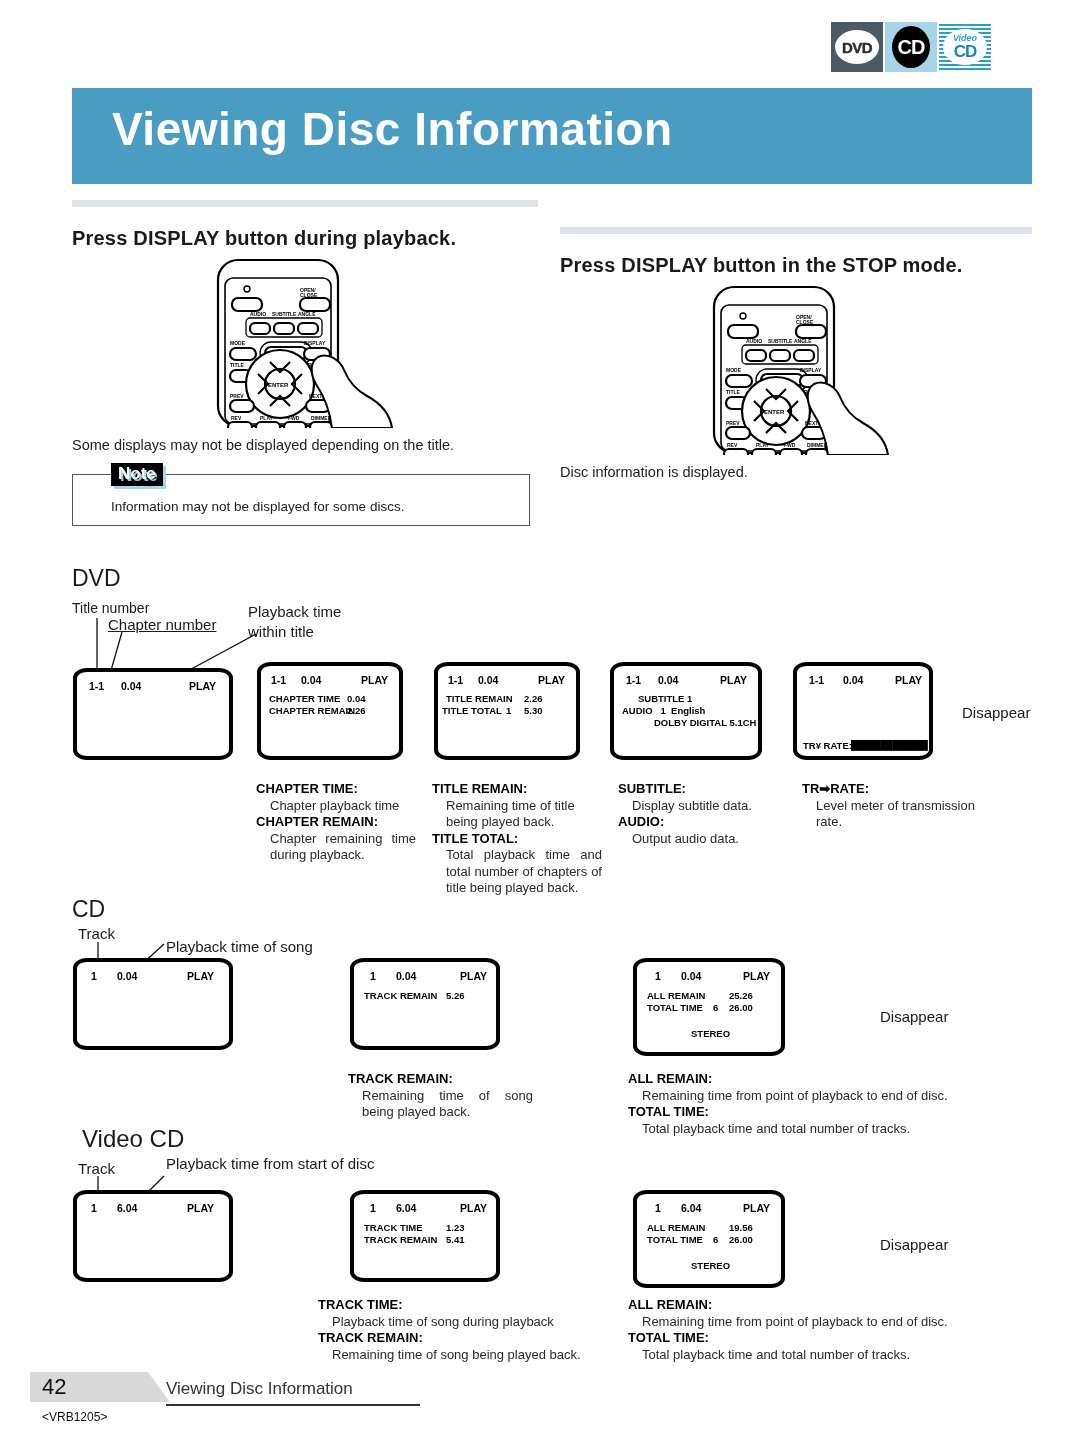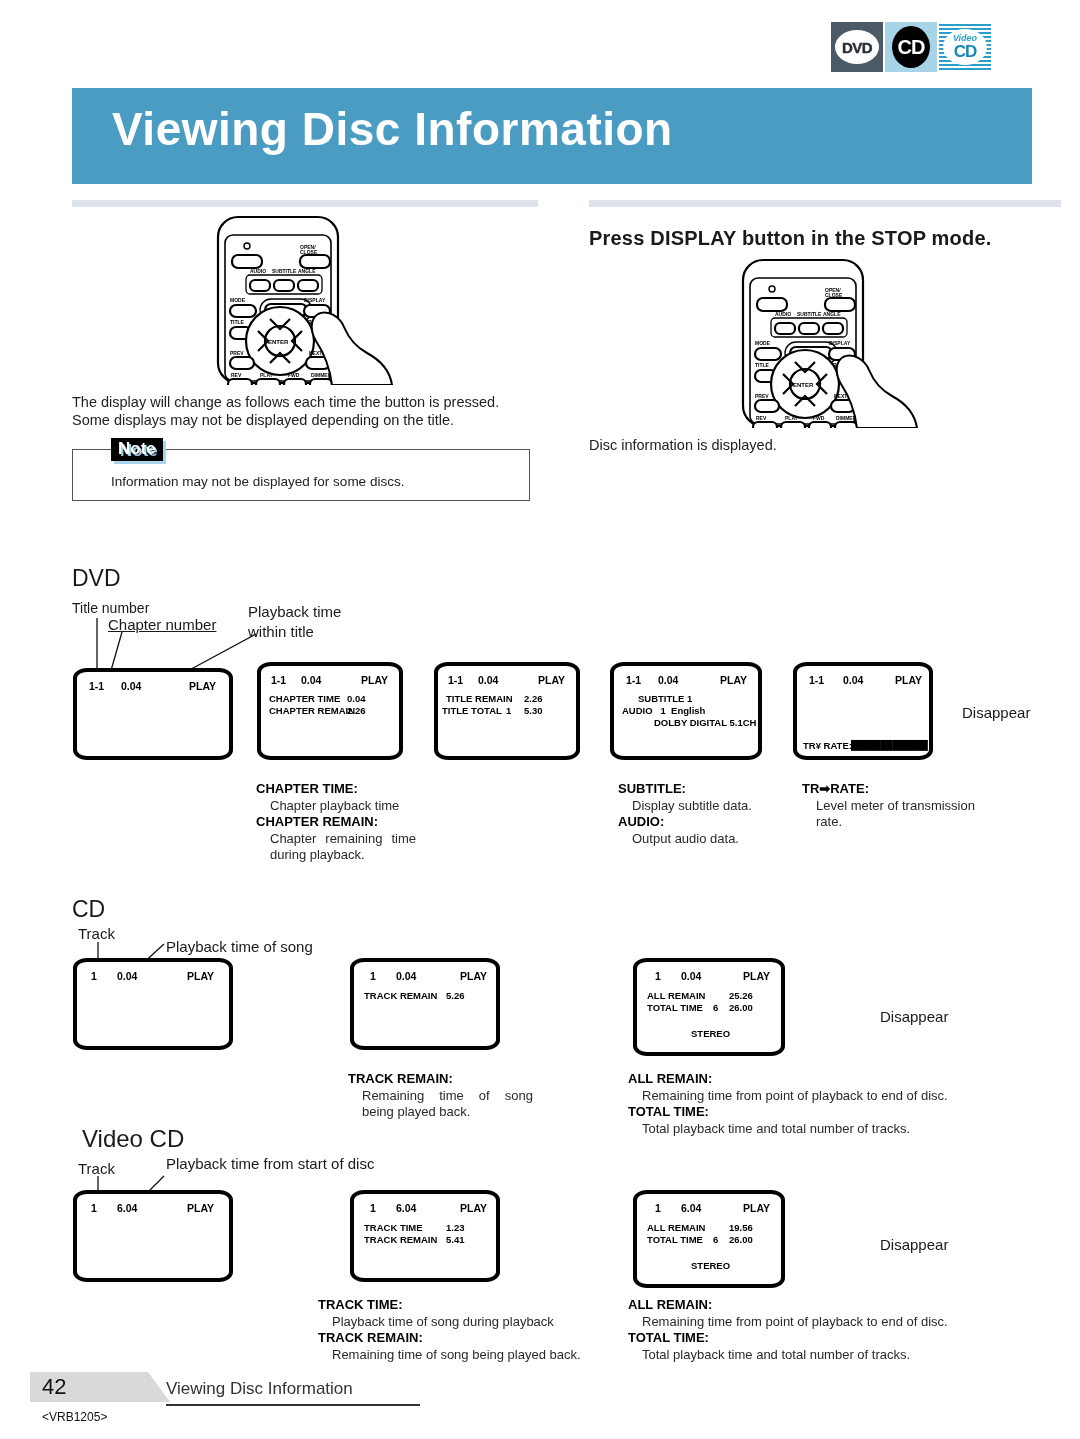--- a/index.html
+++ b/index.html
@@ -57,21 +57,21 @@
   }
   .header-title {
     position: absolute; left: 40px; top: 14px;
     font-size: 46px; font-weight: bold; color: #ffffff; letter-spacing: 0.5px;
     font-family: "Liberation Sans", sans-serif;
   }
 
   
   .col { position: absolute; top: 200px; }
   .col-left  { left: 72px;  width: 466px; }
-  .col-right { left: 589px; width: 472px; }
+  .col-right { left: 560px; width: 472px; margin-top: 27px; }
 
   .rule { height: 7px; background: #dde3e8; width: 100%; }
   .subhead {
     margin-top: 20px; font-size: 20px; font-weight: bold;
     color: #1a1a1a; letter-spacing: 0.2px;
   }
 
   
   .remote-wrap { position: relative; height: 180px; margin-top: 6px; }
   .remote-wrap svg { position: absolute; left: 132px; top: 0; }
@@ -163,20 +163,21 @@
       <div class="vcd-cd">CD</div>
     </div>
   </div>
 
   <div class="header-band">
     <div class="header-title">Viewing Disc Information</div>
   </div>
 
   <div class="col col-left">
     <div class="rule"></div>
+    <div class="subhead">Press DISPLAY button during playback.</div>
 
     <div class="remote-wrap">
       <svg width="200" height="172" viewBox="0 0 200 172">
         <g fill="none" stroke="#000" stroke-width="2.2">
           <rect x="14" y="4" width="120" height="166" rx="20" fill="#fff"></rect>
           <rect x="21" y="22" width="106" height="146" rx="8" fill="#fff" stroke-width="1.6"></rect>
           <rect x="28" y="42" width="30" height="13" rx="6" fill="#fff"></rect>
           <rect x="96" y="42" width="30" height="13" rx="6" fill="#fff"></rect>
           <rect x="42" y="62" width="76" height="19" rx="4" fill="#fff" stroke-width="1.3"></rect>
           <rect x="46" y="67" width="20" height="11" rx="5" fill="#fff"></rect>
@@ -221,21 +222,20 @@
           <text x="64" y="131" font-size="6">ENTER</text>
         </g>
         <g fill="#fff" stroke="#000" stroke-width="2">
           <path d="M114 101 C124 96 136 104 140 114 C145 126 152 134 163 140
                    C176 147 186 158 188 172 L128 172 C126 156 120 140 112 128
                    C106 118 106 106 114 101 Z"></path>
         </g>
       </svg>
     </div>
 
-    <div class="body-text">The display will change as follows each time the button is pressed.</div>
     <div class="body-text nojust">Some displays may not be displayed depending on the title.</div>
 
     <div class="note-box">
       <div class="note-badge">Note</div>
       <div class="note-text">Information may not be displayed for some discs.</div>
     </div>
   </div>
 
   <div class="col col-right">
     <div class="rule"></div>
@@ -361,20 +361,26 @@
     <div class="ln scr-row" style="left:117px; top:74px;"><span>8.3</span></div>
   </div>
   <div class="disappear" style="left:962px; top:704px;">Disappear</div>
 
   <div class="desc" style="left:256px; top:781px; width:160px;">
     <span class="term">CHAPTER TIME:</span>
     <span class="def">Chapter playback time</span>
     <span class="term">CHAPTER REMAIN:</span>
     <span class="def j">Chapter remaining time during playback.</span>
   </div>
+  <div class="desc" style="left:432px; top:781px; width:170px;">
+    <span class="term">TITLE REMAIN:</span>
+    <span class="def">Remaining time of title being played back.</span>
+    <span class="term">TITLE TOTAL:</span>
+    <span class="def j">Total playback time and total number of chapters of title being played back.</span>
+  </div>
   <div class="desc" style="left:618px; top:781px; width:170px;">
     <span class="term">SUBTITLE:</span>
     <span class="def">Display subtitle data.</span>
     <span class="term">AUDIO:</span>
     <span class="def">Output audio data.</span>
   </div>
   <div class="desc" style="left:802px; top:781px; width:200px;">
     <span class="term">TR➡RATE:</span>
     <span class="def">Level meter of transmission rate.</span>
   </div>

